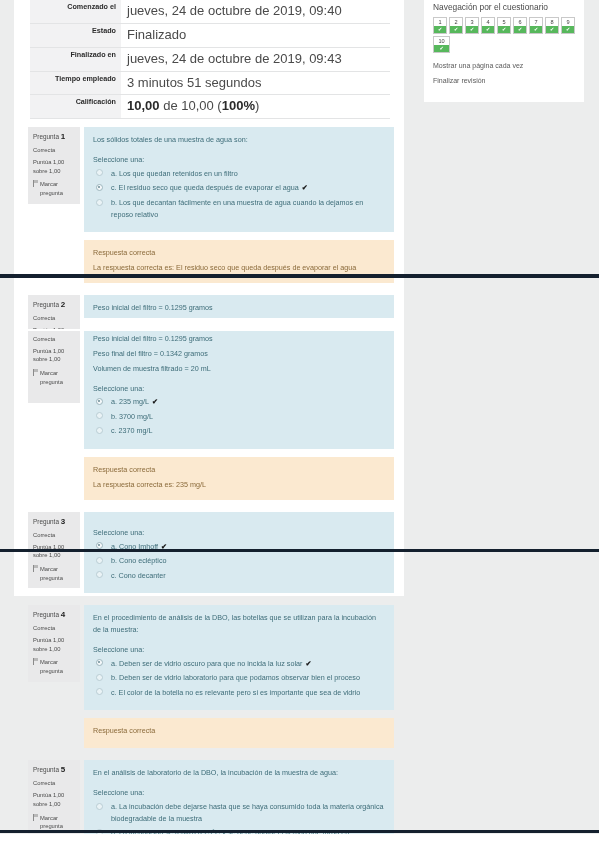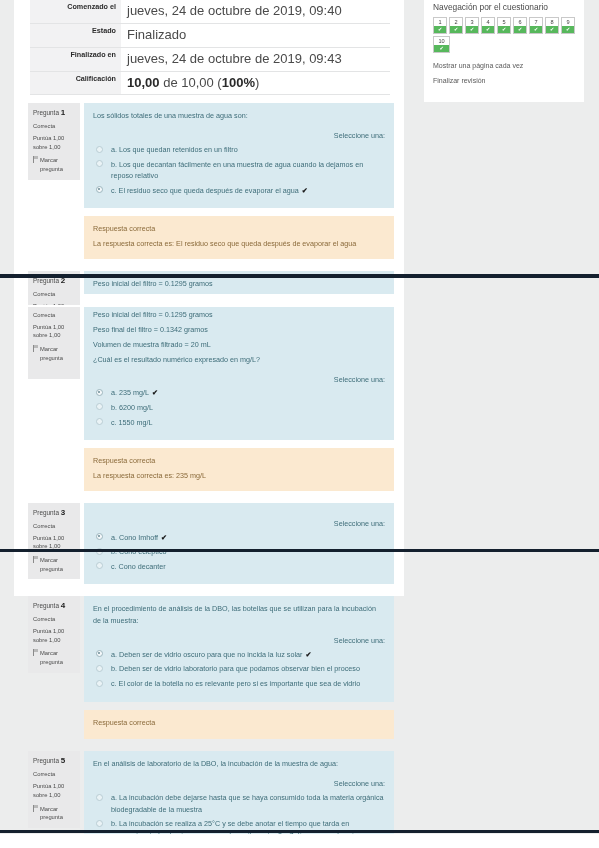--- a/index.html
+++ b/index.html
@@ -41,21 +41,21 @@
   .qinfo .ln{margin-top:3px;}
   .qinfo .flag{margin-top:5px;display:flex;gap:2px;align-items:flex-start;}
   .flagicon{display:inline-block;width:5px;height:7px;position:relative;flex:0 0 auto;margin-top:0px;}
   .flagicon:before{content:"";position:absolute;left:0;top:0;width:1px;height:7px;background:#8a8a8a;}
   .flagicon:after{content:"";position:absolute;left:1px;top:0;width:4px;height:3px;background:#b9b9b9;}
 
   .qbody{flex:1;margin-left:4px;margin-right:10px;}
   .qtext{background:#d9eaf0;padding:7px 9px 9px 9px;color:#3d6c78;line-height:1.65;}
   .qtext .line{margin:0 0 3px 0;}
   .qtext .line:last-child{margin-bottom:0;}
-  .prompt{margin:8px 0 2px 0;color:#3d6c78;text-align:right;}
+  .prompt{margin:8px 0 2px 0;color:#3d6c78;}
   .opts{margin:0;padding:0;list-style:none;}
   .opt{display:flex;align-items:flex-start;margin:0 0 3px 0;line-height:1.6;}
   .radio{
     width:5px;height:5px;border-radius:50%;border:1px solid #b9cdd4;background:#eaf3f6;
     flex:0 0 auto;margin:1.5px 8px 0 3px;position:relative;
   }
   .radio.sel{background:#f4f8fa;border-color:#9db6be;}
   .radio.sel:after{content:"";position:absolute;left:1px;top:1px;width:1.8px;height:1.8px;border-radius:50%;background:#6f8e98;}
   .otext{flex:1;color:#3d6c78;}
   .tick{color:#1a1a1a;font-weight:bold;margin-left:3px;}
@@ -96,20 +96,24 @@
         </tr>
         <tr>
           <th>Estado</th>
           <td>Finalizado</td>
         </tr>
         <tr>
           <th>Finalizado en</th>
           <td>jueves, 24 de octubre de 2019, 09:43</td>
         </tr>
         <tr>
+          <th>Tiempo empleado</th>
+          <td>3 minutos 51 segundos</td>
+        </tr>
+        <tr>
           <th>Calificación</th>
           <td><b>10,00</b><span> de 10,00 (</span><b>100%</b><span>)</span></td>
         </tr>
       </tbody>
     </table>
 
     <div class="q" style="margin-top:8px;">
       <div class="qinner">
         <div class="qinfo">
           <div class="num"><span>Pregunta</span> <b>1</b></div>
@@ -124,26 +128,26 @@
         <div class="qbody">
           <div class="qtext">
             <div class="line">Los sólidos totales de una muestra de agua son:</div>
             <div class="prompt">Seleccione una:</div>
             <ul class="opts">
               <li class="opt">
                 <span class="radio"></span>
                 <span class="otext">a. Los que quedan retenidos en un filtro</span>
               </li>
               <li class="opt">
-                <span class="radio"></span>
-                <span class="otext">b. Los que decantan fácilmente en una muestra de agua cuando la dejamos en reposo relativo</span>
-              </li>
-              <li class="opt">
                 <span class="radio sel"></span>
                 <span class="otext"><span>c. El residuo seco que queda después de evaporar el agua</span><span class="tick">✔</span></span>
+              </li>
+              <li class="opt">
+                <span class="radio"></span>
+                <span class="otext">b. Los que decantan fácilmente en una muestra de agua cuando la dejamos en reposo relativo</span>
               </li>
             </ul>
           </div>
           <div class="feedback">
             <div class="fbtitle">Respuesta correcta</div>
             <div>La respuesta correcta es: El residuo seco que queda después de evaporar el agua</div>
           </div>
         </div>
       </div>
     </div>
@@ -174,34 +178,33 @@
           <div class="flag">
             <span class="flagicon"></span>
             <span>Marcar pregunta</span>
           </div>
         </div>
         <div class="qbody">
           <div class="qtext" style="padding-top:2px;">
             <div class="line">Peso inicial del filtro = 0.1295 gramos</div>
             <div class="line">Peso final del filtro = 0.1342 gramos</div>
             <div class="line">Volumen de muestra filtrado = 20 mL</div>
-            <div class="line">¿Cuál es el resultado numérico expresado en mg/L?</div>
             <div class="prompt">Seleccione una:</div>
             <ul class="opts">
               <li class="opt">
                 <span class="radio sel"></span>
                 <span class="otext"><span>a. 235 mg/L</span><span class="tick">✔</span></span>
               </li>
               <li class="opt">
                 <span class="radio"></span>
-                <span class="otext">b. 6200 mg/L</span>
-              </li>
-              <li class="opt">
-                <span class="radio"></span>
-                <span class="otext">c. 1550 mg/L</span>
+                <span class="otext">b. 3700 mg/L</span>
+              </li>
+              <li class="opt">
+                <span class="radio"></span>
+                <span class="otext">c. 2370 mg/L</span>
               </li>
             </ul>
           </div>
           <div class="feedback">
             <div class="fbtitle">Respuesta correcta</div>
             <div>La respuesta correcta es: 235 mg/L</div>
           </div>
         </div>
       </div>
     </div>

